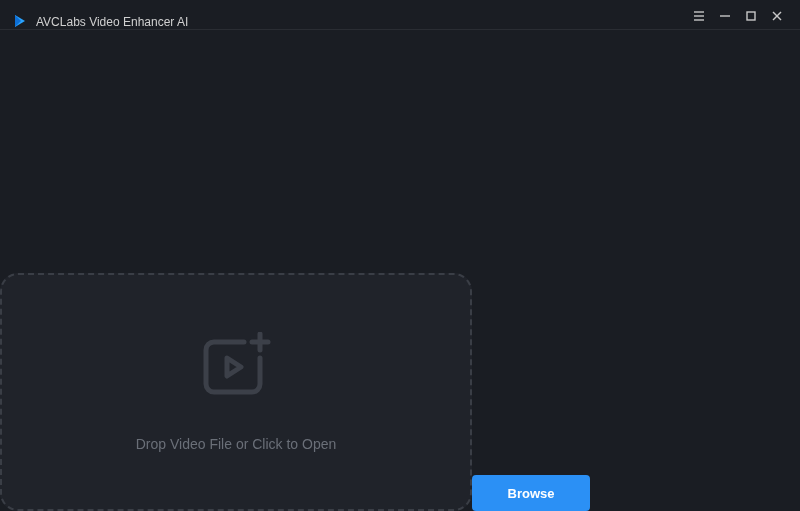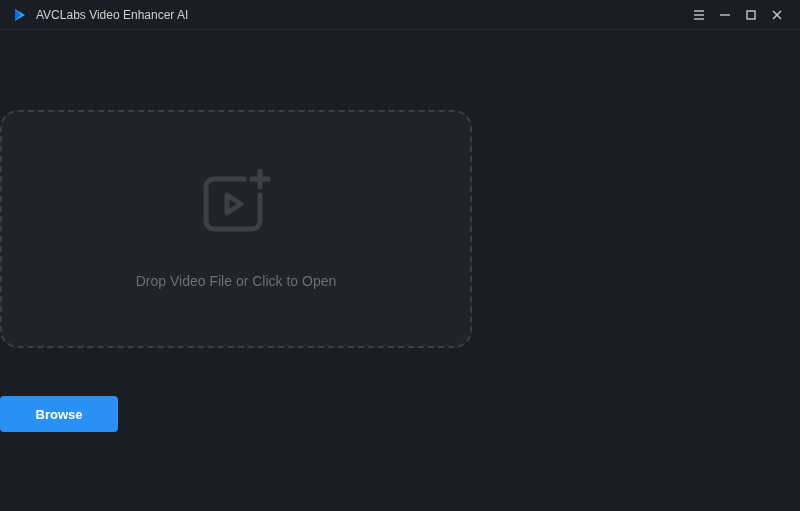--- a/index.html
+++ b/index.html
@@ -6,21 +6,21 @@
   html, body { width: 800px; height: 511px; overflow: hidden; }
   body {
     background: #1a1d23;
     font-family: -apple-system, BlinkMacSystemFont, "Segoe UI", Arial, sans-serif;
     color: #888;
     user-select: none;
   }
   .titlebar {
     height: 30px;
     display: flex;
-    align-items: center;
+    align-items: flex-end;
     padding: 0 10px 0 12px;
     border-bottom: 1px solid #2a2d33;
   }
   .logo {
     width: 16px; height: 16px;
     margin-right: 8px;
     display: flex; align-items: center;
   }
   .app-title {
     color: #d0d0d0;
@@ -33,22 +33,22 @@
     width: 26px; height: 26px;
     display: flex; align-items: center; justify-content: center;
     color: #c8c8c8;
     font-size: 13px;
   }
   .tb-btn svg { display: block; }
 
   .main {
     height: 481px;
     display: flex;
-    flex-direction: column;
-    align-items: flex-start;
+    flex-direction: row;
+    align-items: flex-end;
     padding-top: 80px;
   }
   .dropzone {
     width: 472px;
     height: 238px;
     border: 2px dashed #3a3e46;
     border-radius: 18px;
     background: #20232a;
     display: flex;
     flex-direction: column;

